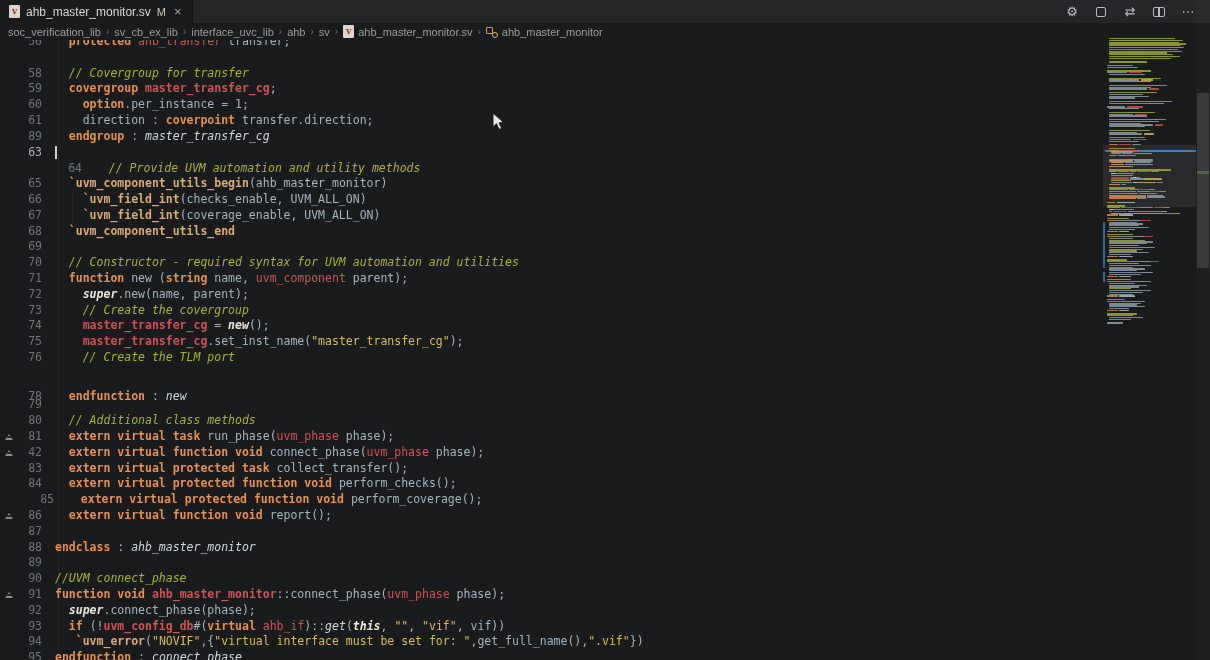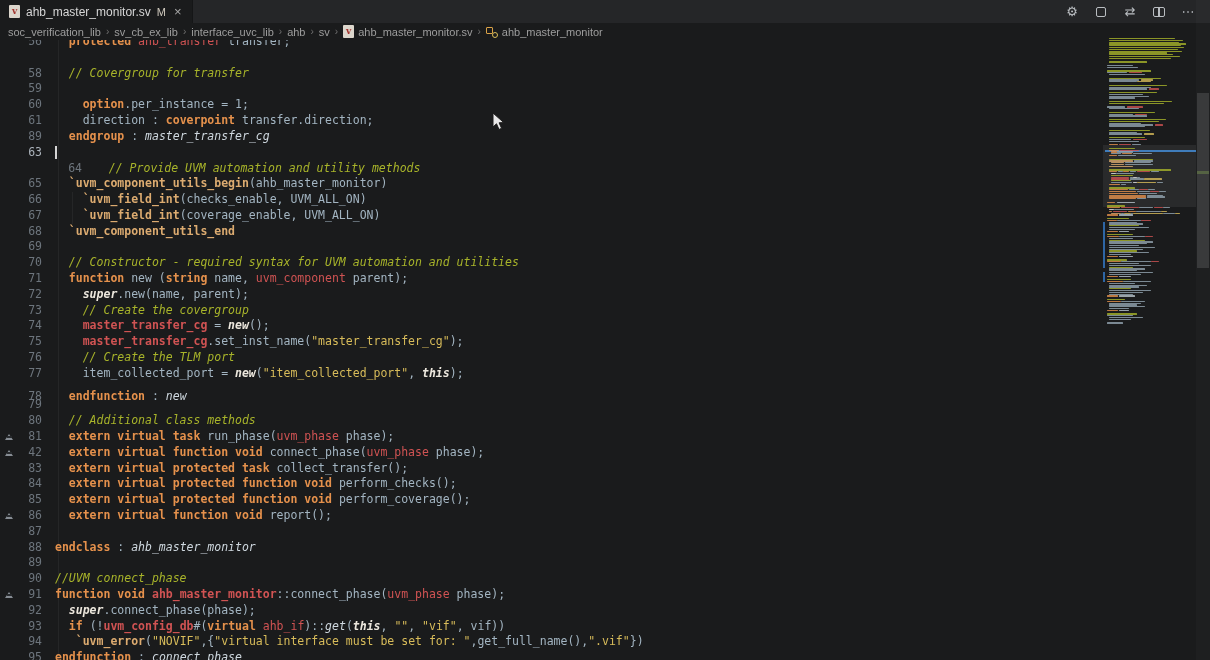--- a/index.html
+++ b/index.html
@@ -123,47 +123,46 @@
         <i></i>
       </span>
       <span class="bc-item">ahb_master_monitor</span>
     </div>
 
   <div id="editor">
     <div class="guide" style="left:57.5px;top:0;bottom:0;"></div>
     <div class="guide" style="left:71.5px;top:152px;height:32px;"></div>
   <div class="row" style="top: -6px;"><span class="num">56</span><span class="txt"><span class="tok-k">  protected</span><span class="tok-r"> ahb_transfer</span><span class="tok-p"> transfer;</span></span></div>
       <div class="row" style="top: 25.6px;"><span class="num">58</span><span class="txt"><span class="tok-c">  // Covergroup for transfer</span></span></div>
-      <div class="row" style="top: 41.4px;"><span class="num">59</span></div>
+      <div class="row" style="top: 41.4px;"><span class="num">59</span><span class="txt"><span class="tok-k">  covergroup</span><span class="tok-R"> master_transfer_cg</span><span class="tok-p">;</span></span></div>
       <div class="row" style="top: 57.2px;"><span class="num">60</span><span class="txt"><span class="tok-k">    option</span><span class="tok-p">.per_instance = 1;</span></span></div>
       <div class="row" style="top: 73px;"><span class="num">61</span><span class="txt"><span class="tok-p">    direction : </span><span class="tok-k">coverpoint</span><span class="tok-p"> transfer.direction;</span></span></div>
       <div class="row" style="top: 88.8px;"><span class="num">89</span><span class="txt"><span class="tok-k">  endgroup</span><span class="tok-p"> : </span><span class="tok-i">master_transfer_cg</span></span></div>
       <div class="row cur" style="top: 104.6px;"><span class="num">63</span><span class="txt"></span><span class="caret"></span></div>
       <div class="row" style="top: 121px; margin-left: 40px;"><span class="num">64</span><span class="txt"><span class="tok-c">  // Provide UVM automation and utility methods</span></span></div>
       <div class="row" style="top: 136.2px;"><span class="num">65</span><span class="txt"><span class="tok-m">  `uvm_component_utils_begin</span><span class="tok-p">(ahb_master_monitor)</span></span></div>
       <div class="row" style="top: 152px;"><span class="num">66</span><span class="txt"><span class="tok-m">    `uvm_field_int</span><span class="tok-p">(checks_enable, UVM_ALL_ON)</span></span></div>
       <div class="row" style="top: 167.8px;"><span class="num">67</span><span class="txt"><span class="tok-m">    `uvm_field_int</span><span class="tok-p">(coverage_enable, UVM_ALL_ON)</span></span></div>
       <div class="row" style="top: 183.6px;"><span class="num">68</span><span class="txt"><span class="tok-m">  `uvm_component_utils_end</span></span></div>
       <div class="row" style="top: 199.4px;"><span class="num">69</span><span class="txt"></span></div>
       <div class="row" style="top: 215.2px;"><span class="num">70</span><span class="txt"><span class="tok-c">  // Constructor - required syntax for UVM automation and utilities</span></span></div>
       <div class="row" style="top: 231px;"><span class="num">71</span><span class="txt"><span class="tok-k">  function</span><span class="tok-p"> new (</span><span class="tok-k">string</span><span class="tok-p"> name, </span><span class="tok-r">uvm_component</span><span class="tok-p"> parent);</span></span></div>
       <div class="row" style="top: 246.8px;"><span class="num">72</span><span class="txt"><span class="tok-b">    super</span><span class="tok-p">.new(name, parent);</span></span></div>
       <div class="row" style="top: 262.6px;"><span class="num">73</span><span class="txt"><span class="tok-c">    // Create the covergroup</span></span></div>
       <div class="row" style="top: 278.4px;"><span class="num">74</span><span class="txt"><span class="tok-R">    master_transfer_cg</span><span class="tok-p"> = </span><span class="tok-b">new</span><span class="tok-p">();</span></span></div>
       <div class="row" style="top: 294.2px;"><span class="num">75</span><span class="txt"><span class="tok-R">    master_transfer_cg</span><span class="tok-p">.set_inst_name(</span><span class="tok-s">"master_transfer_cg"</span><span class="tok-p">);</span></span></div>
       <div class="row" style="top: 310px;"><span class="num">76</span><span class="txt"><span class="tok-c">    // Create the TLM port</span></span></div>
-      <div class="row" style="top: 325.8px;"><span class="num">77</span><span class="txt"><span class="tok-p">    item_collected_port = </span><span class="tok-b">new</span><span class="tok-p">(</span><span class="tok-s">"item_collected_port"</span><span class="tok-p">, </span><span class="tok-b">this</span><span class="tok-p">);</span></span></div>
       <div class="row" style="top: 349px;"><span class="num">78</span><span class="txt"><span class="tok-k">  endfunction</span><span class="tok-p"> : </span><span class="tok-i">new</span></span></div>
       <div class="row" style="top: 357.4px;"><span class="num">79</span><span class="txt"></span></div>
       <div class="row" style="top: 373.2px;"><span class="num">80</span><span class="txt"><span class="tok-c">  // Additional class methods</span></span></div>
       <div class="row" style="top: 389px;"><span class="tri"></span><span class="num">81</span><span class="txt"><span class="tok-k">  extern virtual task</span><span class="tok-p"> run_phase(</span><span class="tok-r">uvm_phase</span><span class="tok-p"> phase);</span></span></div>
       <div class="row" style="top: 404.8px;"><span class="tri"></span><span class="num">42</span><span class="txt"><span class="tok-k">  extern virtual function void</span><span class="tok-p"> connect_phase(</span><span class="tok-r">uvm_phase</span><span class="tok-p"> phase);</span></span></div>
       <div class="row" style="top: 420.6px;"><span class="num">83</span><span class="txt"><span class="tok-k">  extern virtual protected task</span><span class="tok-p"> collect_transfer();</span></span></div>
       <div class="row" style="top: 436.4px;"><span class="num">84</span><span class="txt"><span class="tok-k">  extern virtual protected function void</span><span class="tok-p"> perform_checks();</span></span></div>
-      <div class="row" style="top: 452.2px;"><span class="num">85</span><span class="txt"><span class="tok-k">  extern virtual protected function void</span><span class="tok-p"> perform_coverage();</span></span></div>
+      <div class="row" style="top: 452.2px; margin-left: 12px;"><span class="num">85</span><span class="txt"><span class="tok-k">  extern virtual protected function void</span><span class="tok-p"> perform_coverage();</span></span></div>
       <div class="row" style="top: 468px;"><span class="tri"></span><span class="num">86</span><span class="txt"><span class="tok-k">  extern virtual function void</span><span class="tok-p"> report();</span></span></div>
       <div class="row" style="top: 483.8px;"><span class="num">87</span><span class="txt"></span></div>
       <div class="row" style="top: 499.6px;"><span class="num">88</span><span class="txt"><span class="tok-k">endclass</span><span class="tok-p"> : </span><span class="tok-i">ahb_master_monitor</span></span></div>
       <div class="row" style="top: 515.4px;"><span class="num">89</span><span class="txt"></span></div>
       <div class="row" style="top: 531.2px;"><span class="num">90</span><span class="txt"><span class="tok-c">//UVM connect_phase</span></span></div>
       <div class="row" style="top: 547px;"><span class="tri"></span><span class="num">91</span><span class="txt"><span class="tok-k">function void</span><span class="tok-p"> </span><span class="tok-R">ahb_master_monitor</span><span class="tok-p">::connect_phase(</span><span class="tok-r">uvm_phase</span><span class="tok-p"> phase);</span></span></div>
       <div class="row" style="top: 562.8px;"><span class="num">92</span><span class="txt"><span class="tok-b">  super</span><span class="tok-p">.connect_phase(phase);</span></span></div>
       <div class="row" style="top: 578.6px;"><span class="num">93</span><span class="txt"><span class="tok-k">  if</span><span class="tok-p"> (!</span><span class="tok-R">uvm_config_db</span><span class="tok-p">#(</span><span class="tok-k">virtual</span><span class="tok-p"> </span><span class="tok-r">ahb_if</span><span class="tok-p">)::</span><span class="tok-i">get</span><span class="tok-p">(</span><span class="tok-b">this</span><span class="tok-p">, </span><span class="tok-s">""</span><span class="tok-p">, </span><span class="tok-s">"vif"</span><span class="tok-p">, vif))</span></span></div>
       <div class="row" style="top: 594.4px;"><span class="num">94</span><span class="txt"><span class="tok-m">   `uvm_error</span><span class="tok-p">(</span><span class="tok-s">"NOVIF"</span><span class="tok-p">,{</span><span class="tok-s">"virtual interface must be set for: "</span><span class="tok-p">,get_full_name(),</span><span class="tok-s">".vif"</span><span class="tok-p">})</span></span></div>
       <div class="row" style="top: 610.2px;"><span class="num">95</span><span class="txt"><span class="tok-k">endfunction</span><span class="tok-p"> : </span><span class="tok-i">connect_phase</span></span></div>

